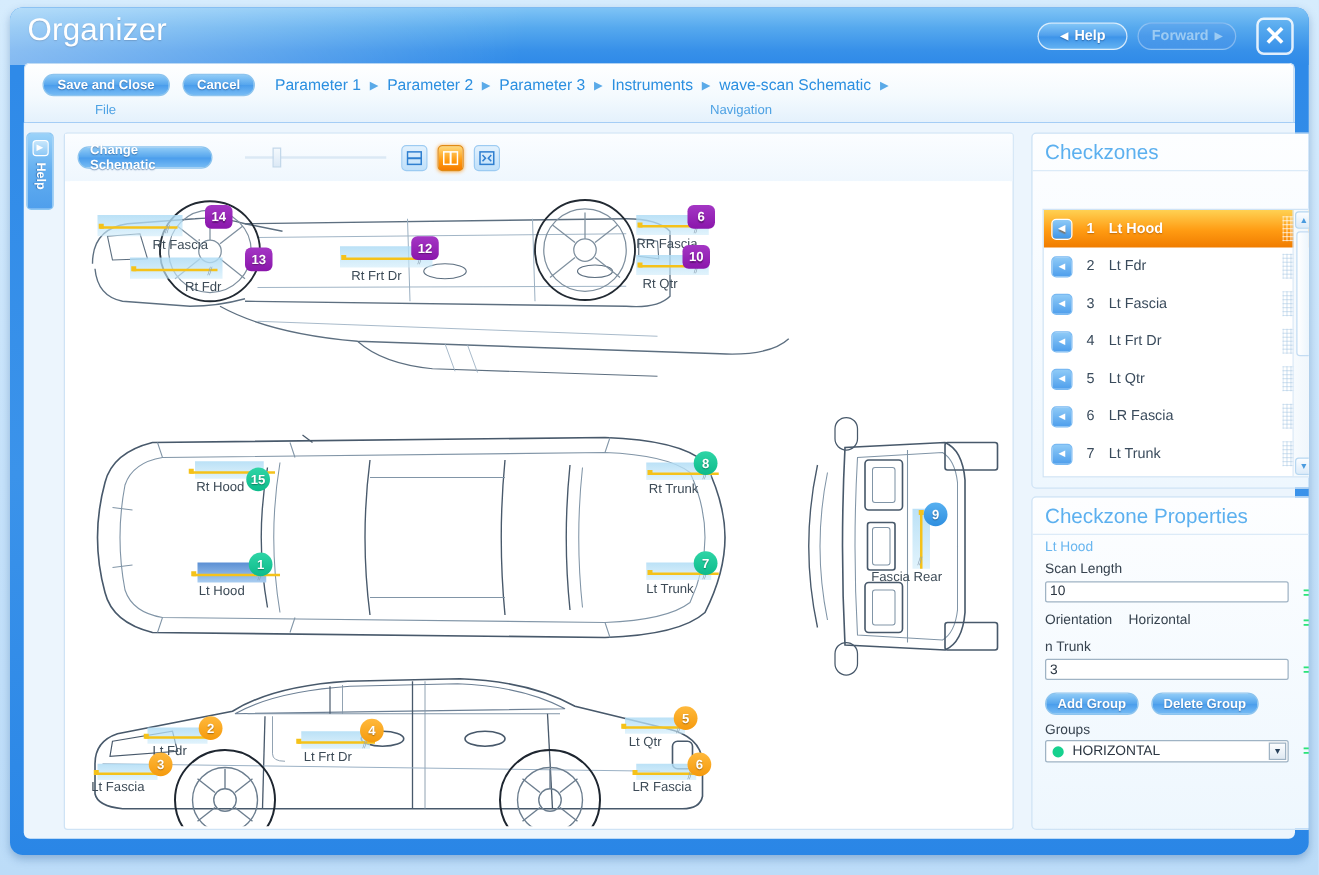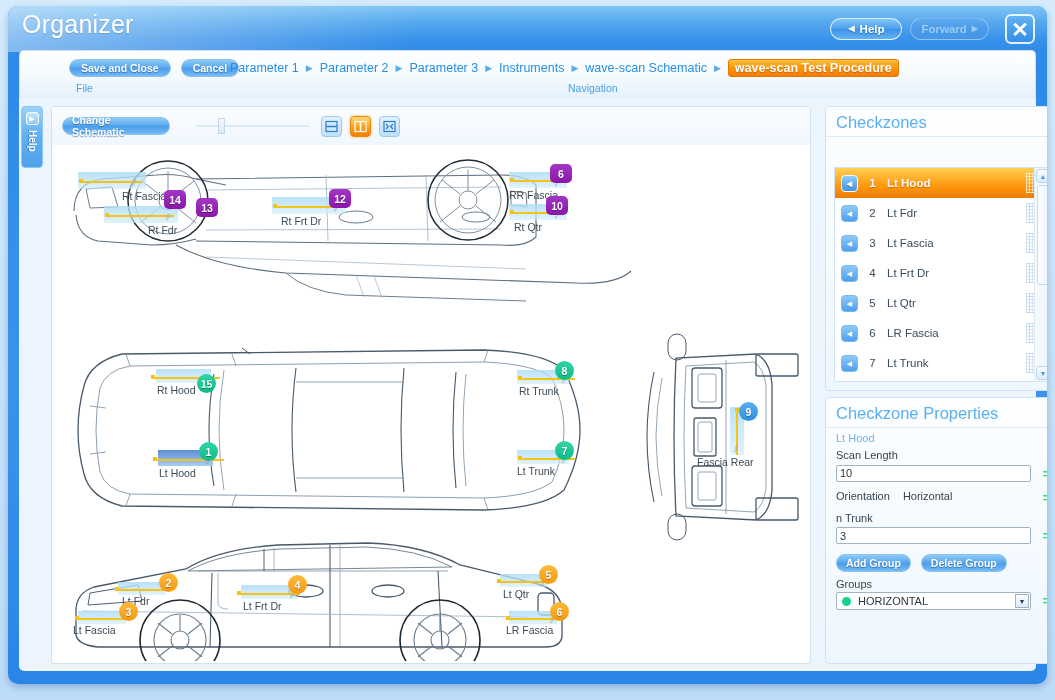--- a/index.html
+++ b/index.html
@@ -73,31 +73,31 @@
 
   
   .ribbon {
     position:absolute; left: 11px; top: 44px;
     width: 1017px; height: 48px;
     background: linear-gradient(180deg,#ffffff 0%,#f4fafe 55%,#e4f1fc 100%);
     border-radius: 5px 5px 0 0;
     border: 1px solid #cfe3f5; border-bottom: none;
   }
   .ribbon-groups { position:absolute; left:0; top:0; width:100%; height: 34px; display:flex; align-items:center; }
-  .grp-file { width: 184px; display:flex; align-items:center; gap: 10px; padding-left: 23px; margin-left: 26px; }
+  .grp-file { width: 184px; display:flex; align-items:center; gap: 10px; padding-left: 14px; }
   .ribbon-btn {
     height: 18px; padding: 0 11px; border-radius: 9px;
     border: 1px solid #8dc4ee;
     background: linear-gradient(180deg,#8fcbf7 0%,#55a5ed 50%,#4a9dec 52%,#76bbf4 100%);
     color:#fff; font-size: 10.5px; font-weight: bold;
     display:flex; align-items:center; justify-content:center;
     text-shadow: 0 1px 1px rgba(20,70,130,.55);
     cursor:pointer; white-space: nowrap;
   }
-  .grp-nav { flex:1; display:flex; align-items:center; gap:7px; }
+  .grp-nav { flex:1; display:flex; align-items:center; gap:7px; padding-left: 16px; }
   .crumb { font-size: 12.5px; color: #2b8fe0; cursor:pointer; white-space: nowrap; }
   .crumb-sep { color:#5aaae8; font-size: 9px; }
   .crumb.active {
     background: linear-gradient(180deg,#ffc13d 0%,#ff9100 55%,#f57c00 100%);
     color:#fff; font-weight: bold;
     padding: 1px 6px; border-radius: 3px;
     border: 1px solid #e07b00;
     text-shadow: 0 1px 1px rgba(140,70,0,.5);
   }
   .grp-labels { position:absolute; left:0; bottom: 2px; width:100%; height: 14px; }
@@ -382,21 +382,20 @@
             <span class="crumb">Parameter 1</span>
             <span class="crumb-sep">▶</span>
             <span class="crumb">Parameter 2</span>
             <span class="crumb-sep">▶</span>
             <span class="crumb">Parameter 3</span>
             <span class="crumb-sep">▶</span>
             <span class="crumb">Instruments</span>
             <span class="crumb-sep">▶</span>
             <span class="crumb">wave-scan Schematic</span>
             <span class="crumb-sep">▶</span>
-            <span class="crumb active">wave-scan Test Procedure</span>
           </div>
       </div>
       <div class="grp-labels">
         <div class="grp-label lbl-file">File</div>
         <div class="grp-label lbl-nav">Navigation</div>
       </div>
     </div>
 
     <div class="body-area">
 
@@ -478,21 +477,21 @@
               <path d="M230 128 Q250 146 290 150 L470 156" stroke-width=".9"></path>
               <path d="M300 130 L308 152" stroke-width=".7" stroke="#9bb0c2"></path>
               <path d="M318 131 L326 153" stroke-width=".7" stroke="#9bb0c2"></path>
             </g>
           </svg>
 
           <div class="zonebox" style="left:22px;top:27px;width:68px;height:17px;"></div>
           <div class="zoneline" style="left:24px;top:36px;width:62px;"></div>
           <div class="zonedot" style="left:23px;top:34px;"></div>
           <div class="hatch" style="left:76px;top:33px;">⫽</div>
-          <div class="mk sq purple" style="left:108px;top:19px;margin-top:26px;">14</div>
+          <div class="mk sq purple" style="left:108px;top:19px;">14</div>
           <div class="zlabel" style="left:66px;top:45px;">Rt Fascia</div>
 
           <div class="zonebox" style="left:48px;top:61px;width:74px;height:17px;"></div>
           <div class="zoneline" style="left:50px;top:70px;width:68px;"></div>
           <div class="zonedot" style="left:49px;top:68px;"></div>
           <div class="hatch" style="left:110px;top:67px;">⫽</div>
           <div class="mk sq purple" style="left:140px;top:53px;">13</div>
           <div class="zlabel" style="left:92px;top:79px;">Rt Fdr</div>
 
           <div class="zonebox" style="left:216px;top:52px;width:74px;height:17px;"></div>

